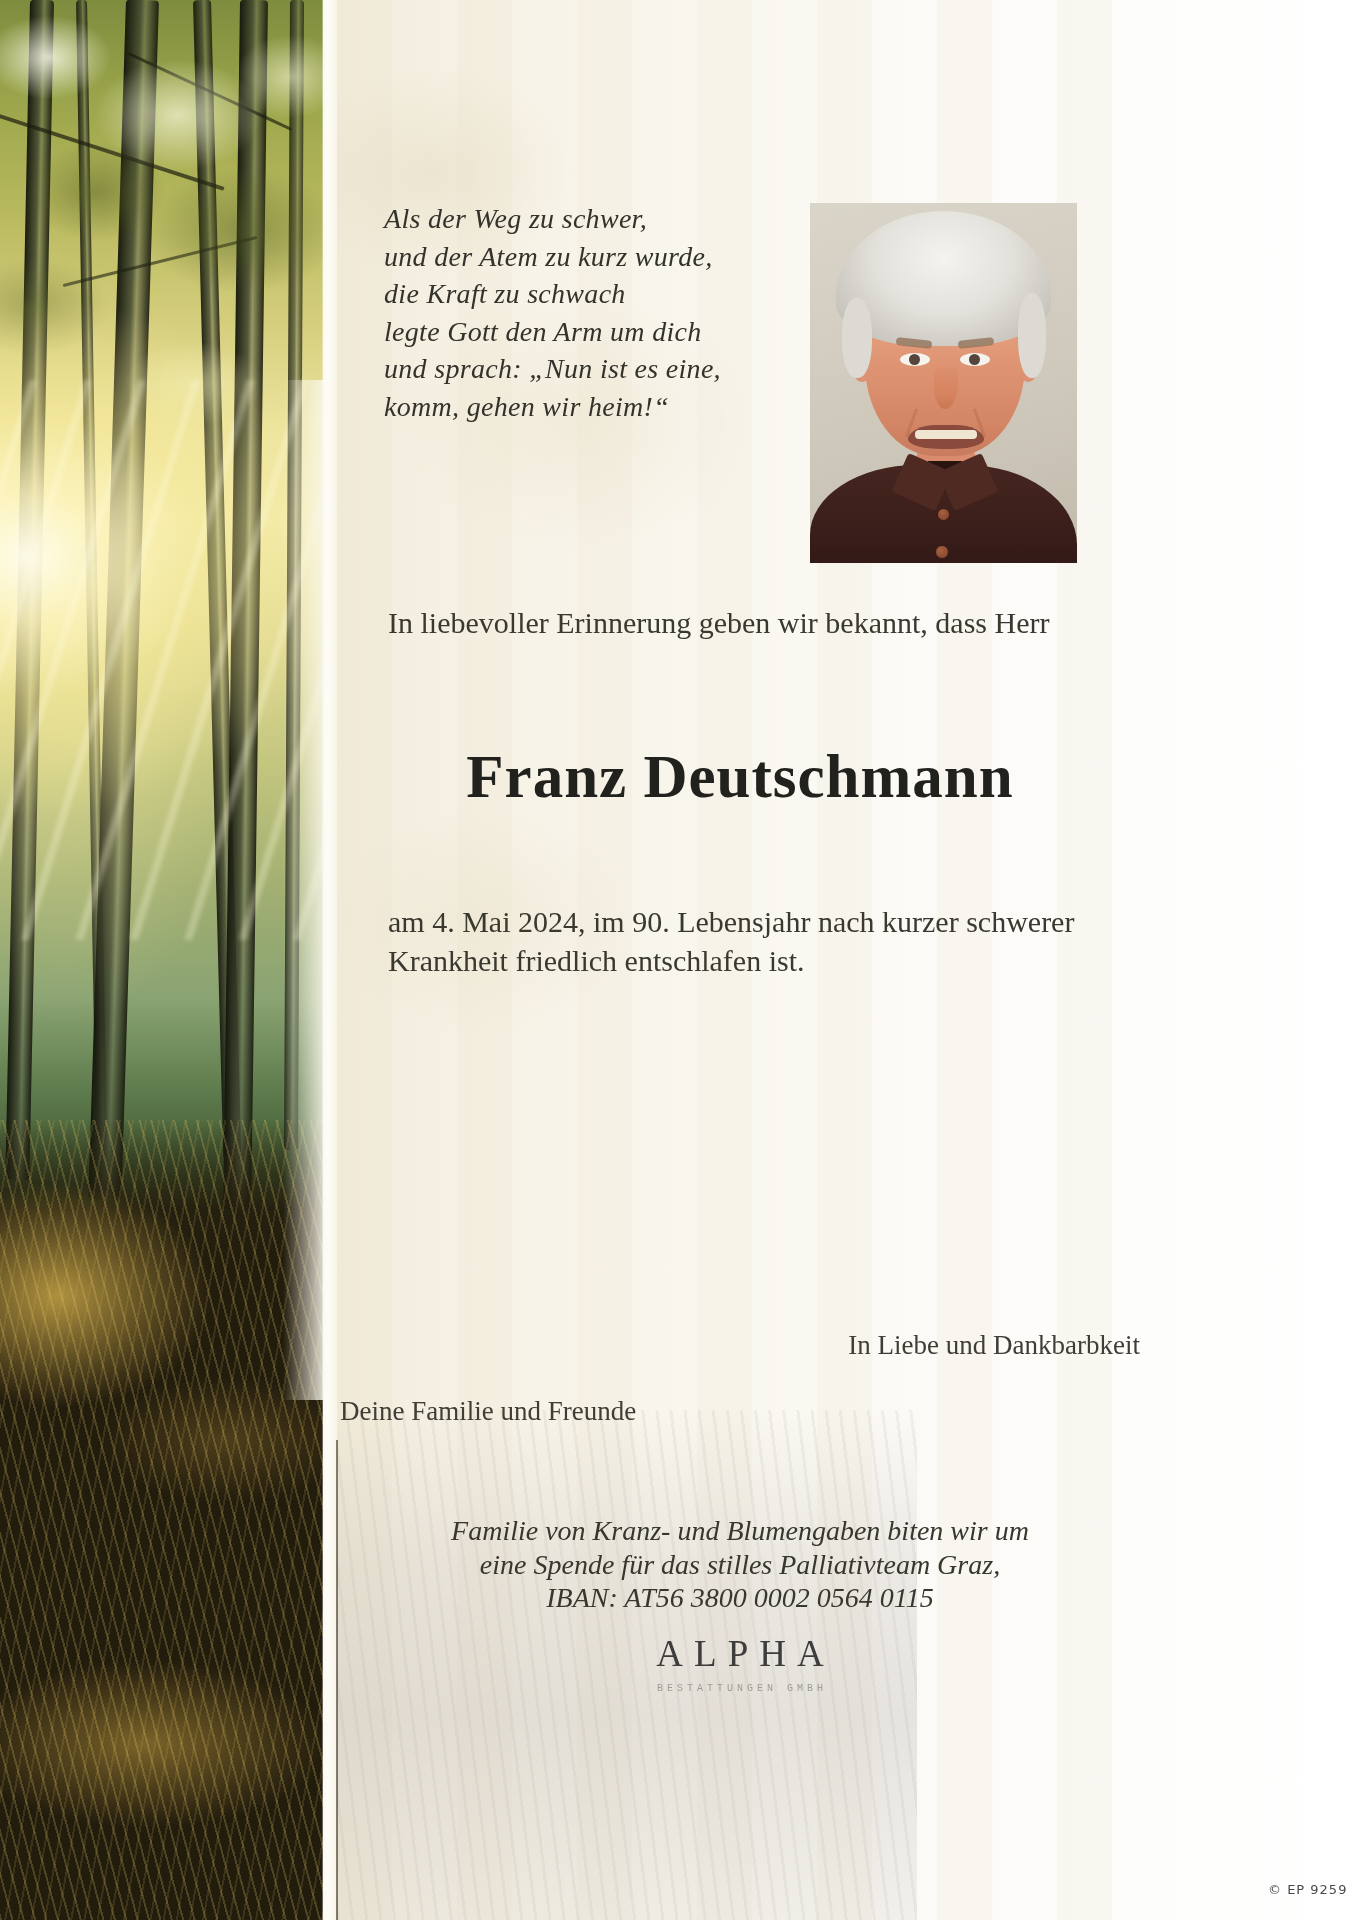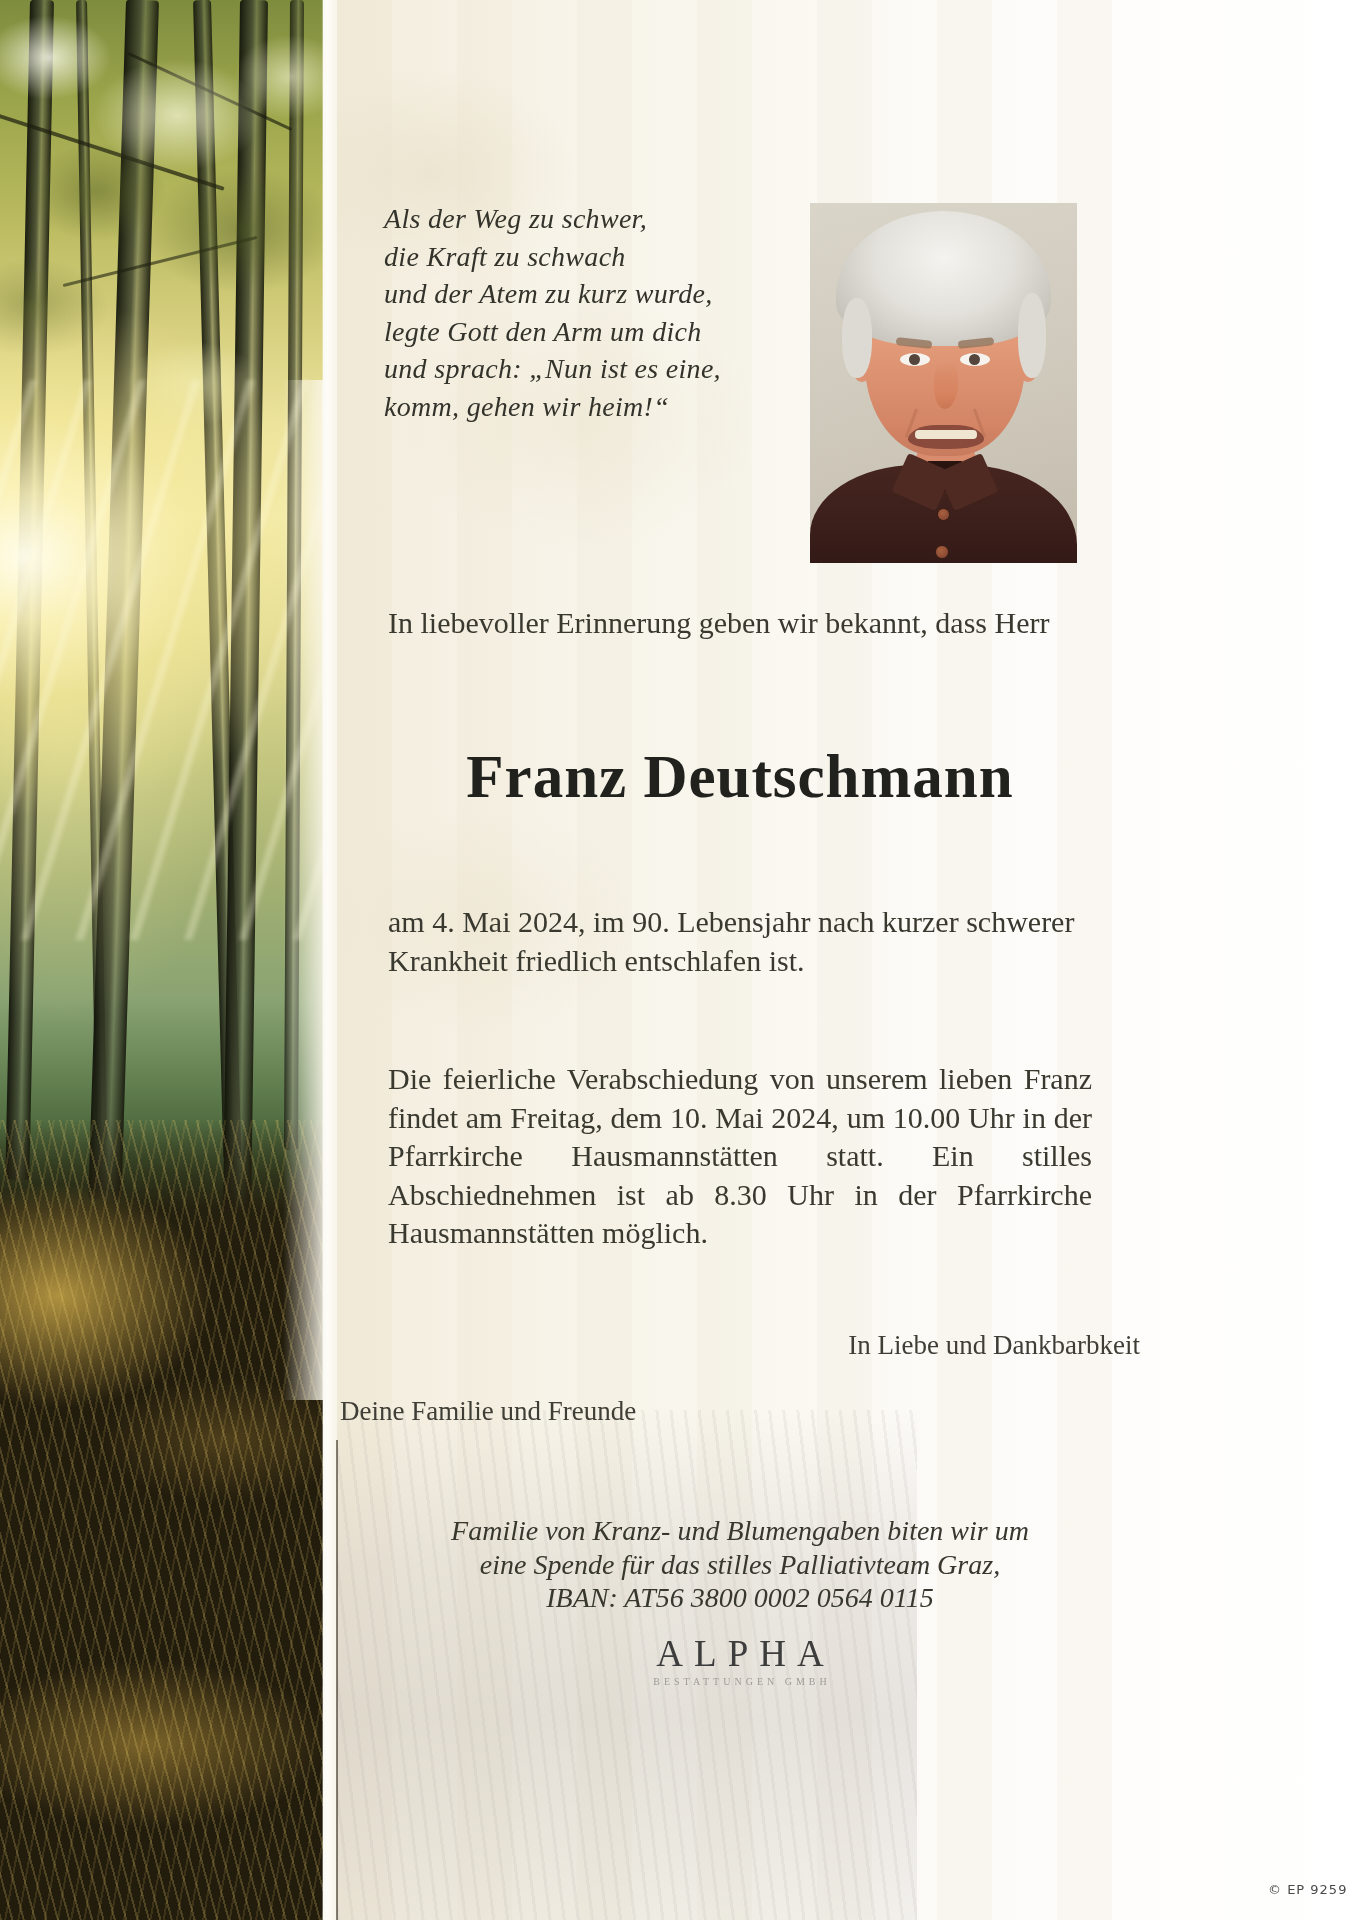--- a/index.html
+++ b/index.html
@@ -116,21 +116,21 @@
     font-size:61px; font-weight:bold; color:#21211e; letter-spacing:1px; }
   .death-notice { position:absolute; left:388px; top:902px; font-size:30px; line-height:39px; color:#3a392f; white-space:nowrap; }
   .funeral { position:absolute; left:388px; top:1060px; width:704px; font-size:30px; line-height:38.5px;
     color:#3a392f; text-align:justify; }
   .closing1 { position:absolute; left:340px; top:1330px; width:800px; text-align:right; font-size:27px; color:#3f3e36; }
   .closing2 { position:absolute; left:340px; top:1396px; width:800px; text-align:left; font-size:27px; color:#3f3e36; }
   .donation { position:absolute; left:340px; top:1514px; width:800px; text-align:center;
     font-style:italic; font-size:28px; line-height:33.5px; color:#37372e; }
   .logo { position:absolute; left:340px; top:1632px; width:800px; text-align:center; }
   .logo-main { font-size:37px; letter-spacing:11px; color:#3d3d3d; text-indent:11px; }
-  .logo-sub  { font-size:10px; letter-spacing:4px; color:#9d9c98; text-transform:uppercase; margin-top:1px; text-indent:4px; }
+  .logo-sub  { font-size:10px; letter-spacing:4px; color:#9d9c98; text-transform:uppercase; margin-top:8px; text-indent:4px;font-family:Liberation Mono, monospace; }
   .print-code { position:absolute; left:1268px; top:1882px; font-family:"DejaVu Sans", sans-serif;
     font-size:13px; color:#4a4a4a; letter-spacing:1px; }
 </style>
 </head>
 <body>
 
 <div class="page">
 
   <div class="ghost-column"></div>
   <div class="ghost-bottom"></div>
@@ -179,37 +179,36 @@
     <div class="ph-shirt"></div>
     <div class="ph-vneck"></div>
     <div class="ph-collar-l"></div>
     <div class="ph-collar-r"></div>
     <div class="ph-btn1"></div>
     <div class="ph-btn2"></div>
   </div>
 
   <div class="poem">
     <div>Als der Weg zu schwer,</div>
+    <div>und der Atem zu kurz wurde,</div>
     <div>die Kraft zu schwach</div>
-    <div>und der Atem zu kurz wurde,</div>
     <div>legte Gott den Arm um dich</div>
     <div>und sprach: „Nun ist es eine,</div>
     <div>komm, gehen wir heim!“</div>
   </div>
 
   <div class="announcement">In liebevoller Erinnerung geben wir bekannt, dass Herr</div>
 
   <div class="deceased-name">Franz Deutschmann</div>
 
   <div class="death-notice">
     <div>am 4. Mai 2024, im 90. Lebensjahr nach kurzer schwerer</div>
     <div>Krankheit friedlich entschlafen  ist.</div>
   </div>
 
-  <p class="funeral">Die feierliche Verabschiedung von unserem lieben Franz findet am Freitag, dem 10. Mai 2024, um 10.00 Uhr in der Pfarrkirche Hausmannstätten statt. Ein stilles Abschiednehmen ist ab 8.30 Uhr in der Pfarrkirche Hausmannstätten möglich.</p>
 
   <div class="closing1">In Liebe und Dankbarbkeit</div>
   <div class="closing2">Deine Familie und Freunde</div>
 
   <div class="donation">
     <div>Familie von Kranz- und Blumengaben biten wir um</div>
     <div>eine Spende für das stilles Palliativteam Graz,</div>
     <div>IBAN: AT56 3800 0002 0564 0115</div>
   </div>
 

